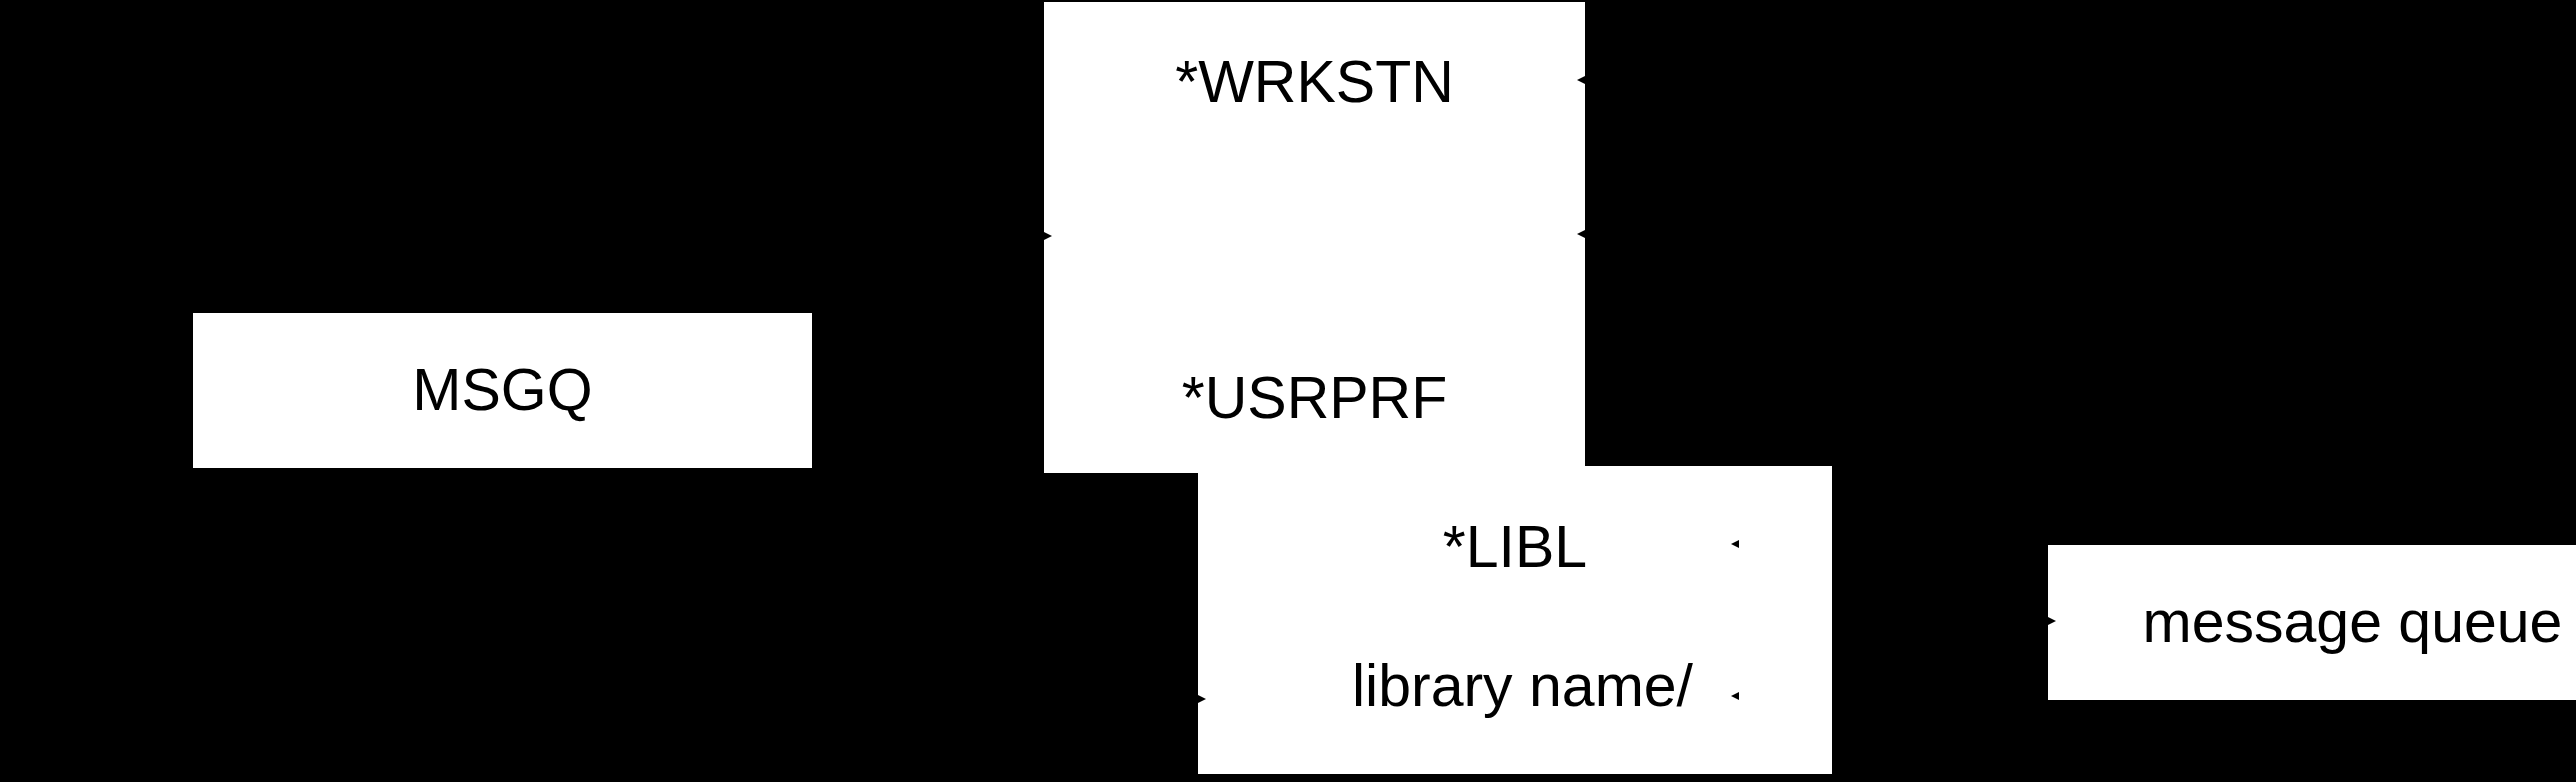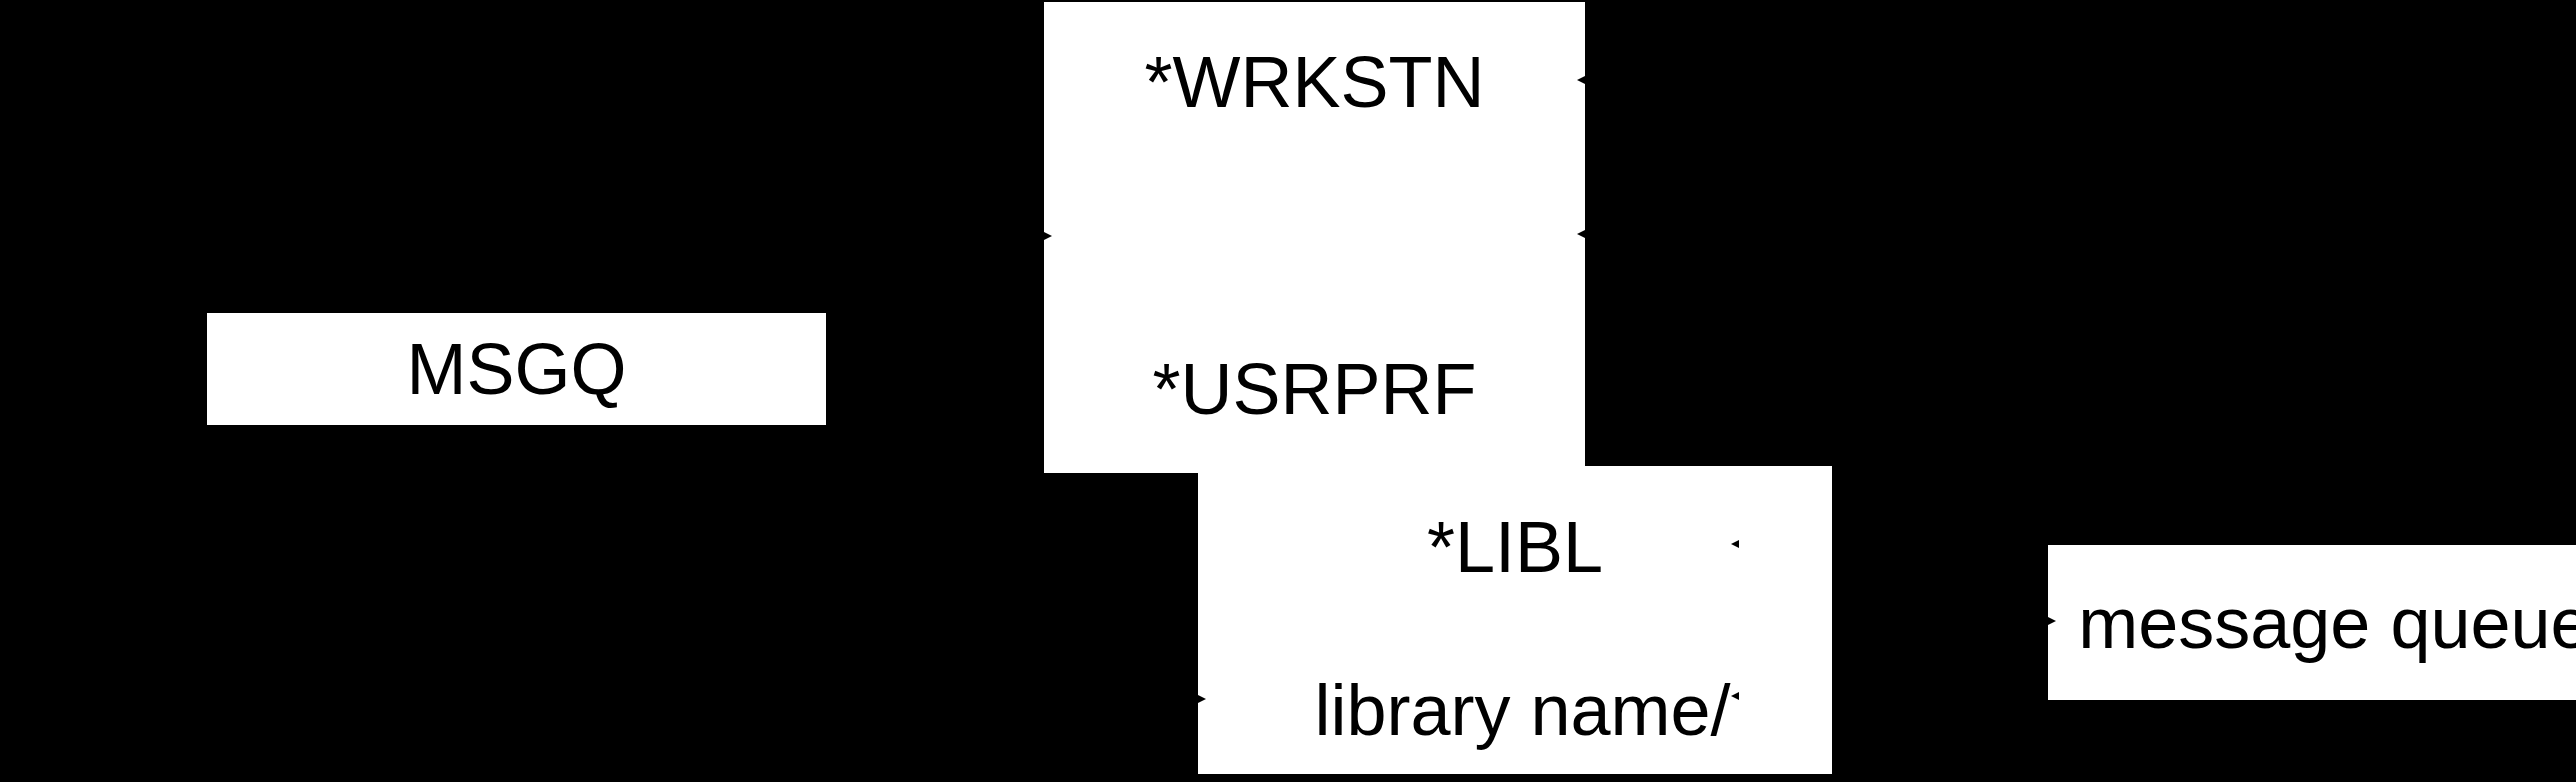--- a/index.html
+++ b/index.html
@@ -14,50 +14,50 @@
     background: #000000;
     overflow: hidden;
     font-family: "Liberation Sans", sans-serif;
     color: #000000;
   }
   .box {
     position: absolute;
     background: #ffffff;
   }
   .label {
-    font-size: 72px;
+    font-size: 59px;
     line-height: 1;
     color: #000000;
     white-space: nowrap;
   }
   
   .box.center {
     display: flex;
     align-items: center;
     justify-content: center;
   }
   
   .row {
     position: absolute;
     left: 0;
     right: 0;
     text-align: center;
     transform: translateY(-50%);
   }
   
-  #keyword-box   { left: 207px;  top: 313px;  width: 619px; height: 112px; }
+  #keyword-box   { left: 193px;  top: 313px;  width: 619px; height: 155px; }
   #special-box   { left: 1044px; top: 2.1px;    width: 541px; height: 471px; }
   #qualifier-box { left: 1198px; top: 466px;  width: 634px; height: 308px; }
   #value-box     { left: 2048px; top: 545px; width: 773px; height: 155px; }
 
   #special-row-0 { top: 80px; }
   #special-row-1 { top: 234px; }
-  #special-row-2 { top: 387px; }
+  #special-row-2 { top: 396px; }
   #qual-row-0    { top: 81px; }
-  #qual-row-1    { top: 244px; padding-left: 15px; }
+  #qual-row-1    { top: 220px; padding-left: 15px; }
 
   
   .nub {
     position: absolute;
     width: 0;
     height: 0;
     border-top: 4.6px solid transparent;
     border-bottom: 4.6px solid transparent;
   }
   .nub.point-right { border-left: 8.2px solid #000000; }

